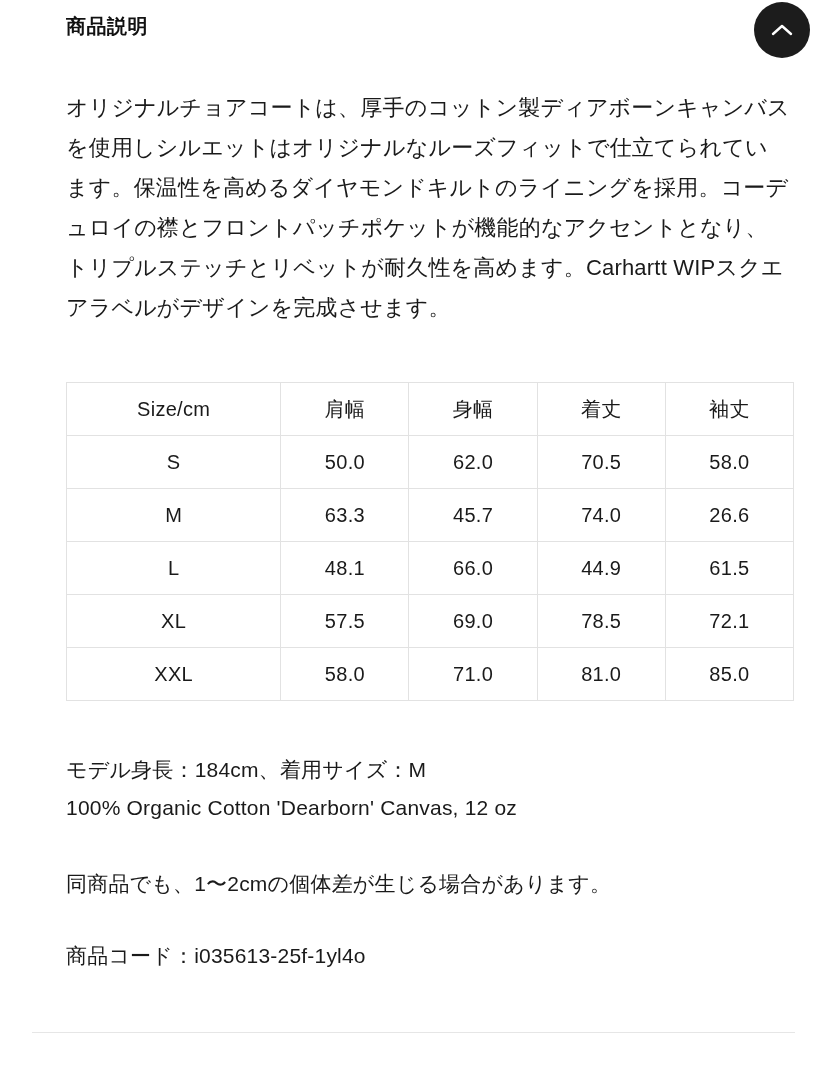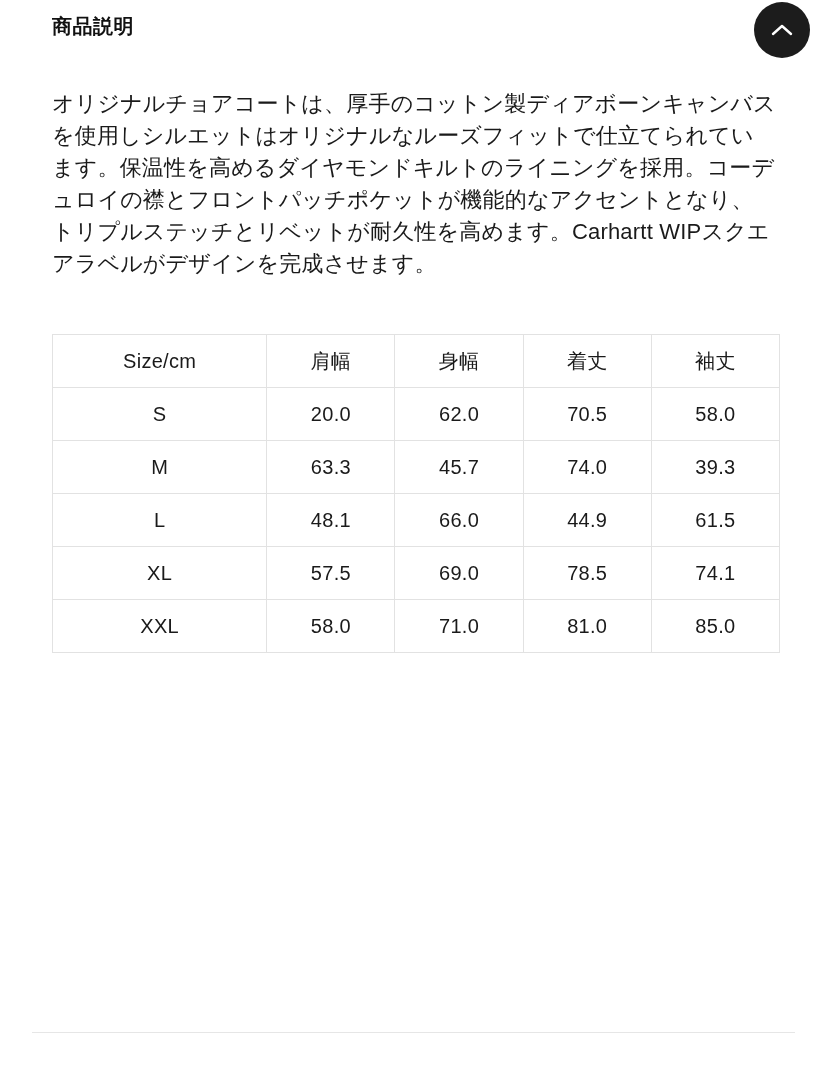--- a/index.html
+++ b/index.html
@@ -33,37 +33,38 @@
     display: flex;
     align-items: center;
     justify-content: center;
     cursor: pointer;
     padding: 0;
   }
   .scroll-top-btn svg { display: block; }
 
   .content {
     padding: 0 52px;
+    margin-left: 14px;
   }
 
   .section-title {
     font-size: 20px;
     font-weight: bold;
     letter-spacing: 0.5px;
     margin: 0;
     padding-top: 12px;
     line-height: 28px;
     color: #111111;
   }
 
   .description {
     margin: 0;
     padding-top: 48px;
     font-size: 22px;
-    line-height: 32px;
+    line-height: 40px;
     letter-spacing: 0.2px;
     color: #1a1a1a;
     width: 724px;
   }
 
   .size-table-wrap {
     padding-top: 54px;
   }
   table.size-table {
     border-collapse: collapse;
@@ -137,54 +138,60 @@
             <th>Size/cm</th>
             <th>肩幅</th>
             <th>身幅</th>
             <th>着丈</th>
             <th>袖丈</th>
           </tr>
         </thead>
         <tbody>
           <tr>
             <td>S</td>
-            <td>20.0</td>
+            <td>50.0</td>
             <td>62.0</td>
             <td>70.5</td>
             <td>58.0</td>
           </tr>
           <tr>
             <td>M</td>
             <td>63.3</td>
             <td>45.7</td>
             <td>74.0</td>
-            <td>39.3</td>
+            <td>26.6</td>
           </tr>
           <tr>
             <td>L</td>
             <td>48.1</td>
             <td>66.0</td>
             <td>44.9</td>
             <td>61.5</td>
           </tr>
           <tr>
             <td>XL</td>
             <td>57.5</td>
             <td>69.0</td>
             <td>78.5</td>
-            <td>74.1</td>
+            <td>72.1</td>
           </tr>
           <tr>
             <td>XXL</td>
             <td>58.0</td>
             <td>71.0</td>
             <td>81.0</td>
             <td>85.0</td>
           </tr>
         </tbody>
       </table>
     </div>
 
+    <div class="notes">
+      <div class="note-line">モデル身長：184cm、着用サイズ：M</div>
+      <div class="note-line">100% Organic Cotton 'Dearborn' Canvas, 12 oz</div>
+      <div class="note-line note-gap-lg">同商品でも、1〜2cmの個体差が生じる場合があります。</div>
+      <div class="note-line note-gap-md">商品コード：i035613-25f-1yl4o</div>
+    </div>
 
   </div>
 
   <div class="bottom-rule"></div>
 </div>
 
 </body></html>

